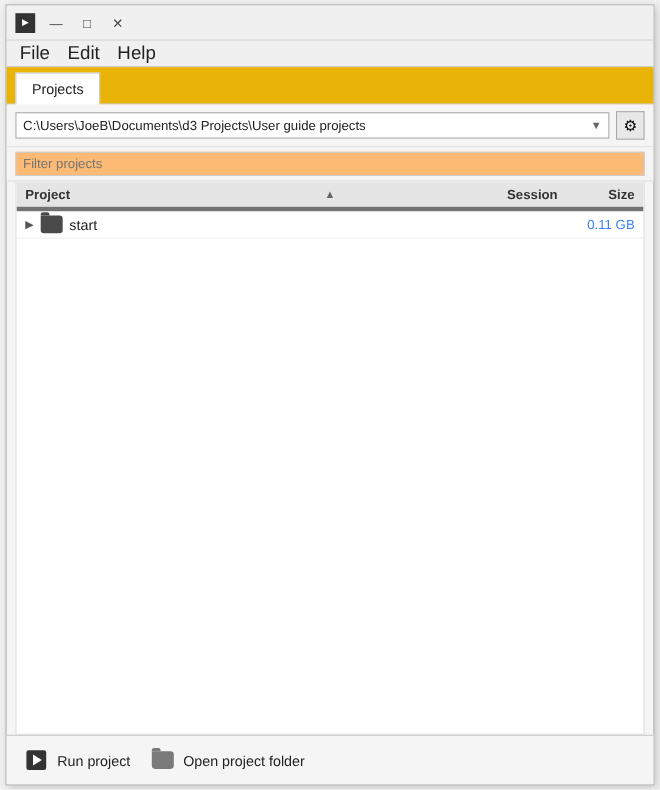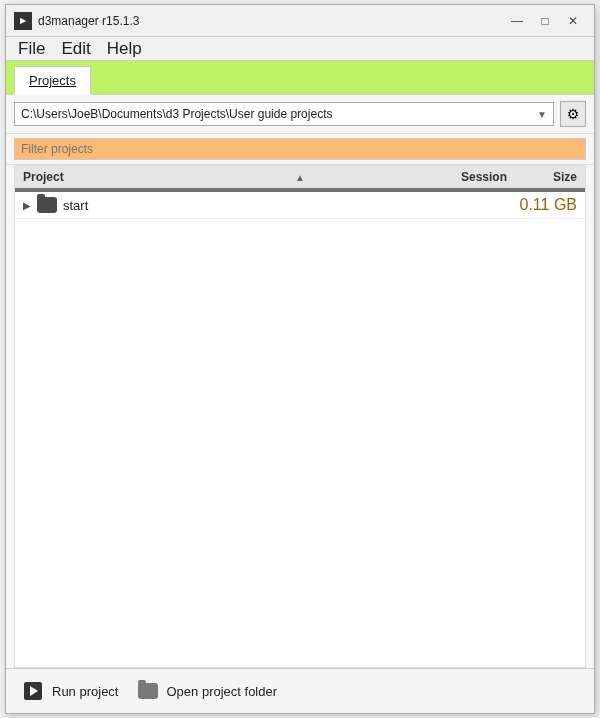--- a/index.html
+++ b/index.html
@@ -70,26 +70,25 @@
       padding: 0 4px;
     }
     .menu-item {
       padding: 2px 8px;
       font-size: 17px;
       cursor: pointer;
       color: #222;
     }
     .tabs-bar {
       height: 34px;
-      background: #bef264;
+      background: #eab308;
       border-bottom: 1px solid #ccc;
       display: flex;
       align-items: flex-end;
       padding: 0 8px;
-      text-decoration: underline;
     }
     .tab {
       padding: 6px 14px;
       font-size: 13px;
       cursor: pointer;
       border: 1px solid transparent;
       border-bottom: none;
       margin-right: 2px;
       background: transparent;
       color: #222;
@@ -207,21 +206,21 @@
       position: absolute;
       top: -3px;
       left: 0;
       width: 8px;
       height: 3px;
       background: #4a4a4a;
       border-radius: 2px 2px 0 0;
     }
     .row-name { flex: 1; font-size: 13px; color: #222; }
     .row-session { width: 80px; text-align: right; font-size: 12px; color: #555; }
-    .row-size { width: 70px; text-align: right; font-size: 16px; color: #a16207; }
+    .row-size { width: 70px; text-align: right; font-size: 12px; color: #3b82f6; }
     .list-content { flex: 1; }
     .footer {
       padding: 6px 8px;
       background: #f5f5f5;
       border-top: 1px solid #ccc;
       display: flex;
       flex-direction: row;
       gap: 4px;
     }
     .footer-btn {
@@ -279,21 +278,20 @@
   </style>
 </head>
 <body>
 
 <div class="window">
 
   <div class="title-bar">
     <div class="title-bar-icon">
       <div class="d3-logo"></div>
     </div>
-    <span class="title-bar-text">d3manager  r15.1.3</span>
     <div class="title-bar-controls">
       <button class="tb-btn">—</button>
       <button class="tb-btn">□</button>
       <button class="tb-btn close">✕</button>
     </div>
   </div>
 
   <div class="menu-bar">
     <span class="menu-item">File</span>
     <span class="menu-item">Edit</span>

